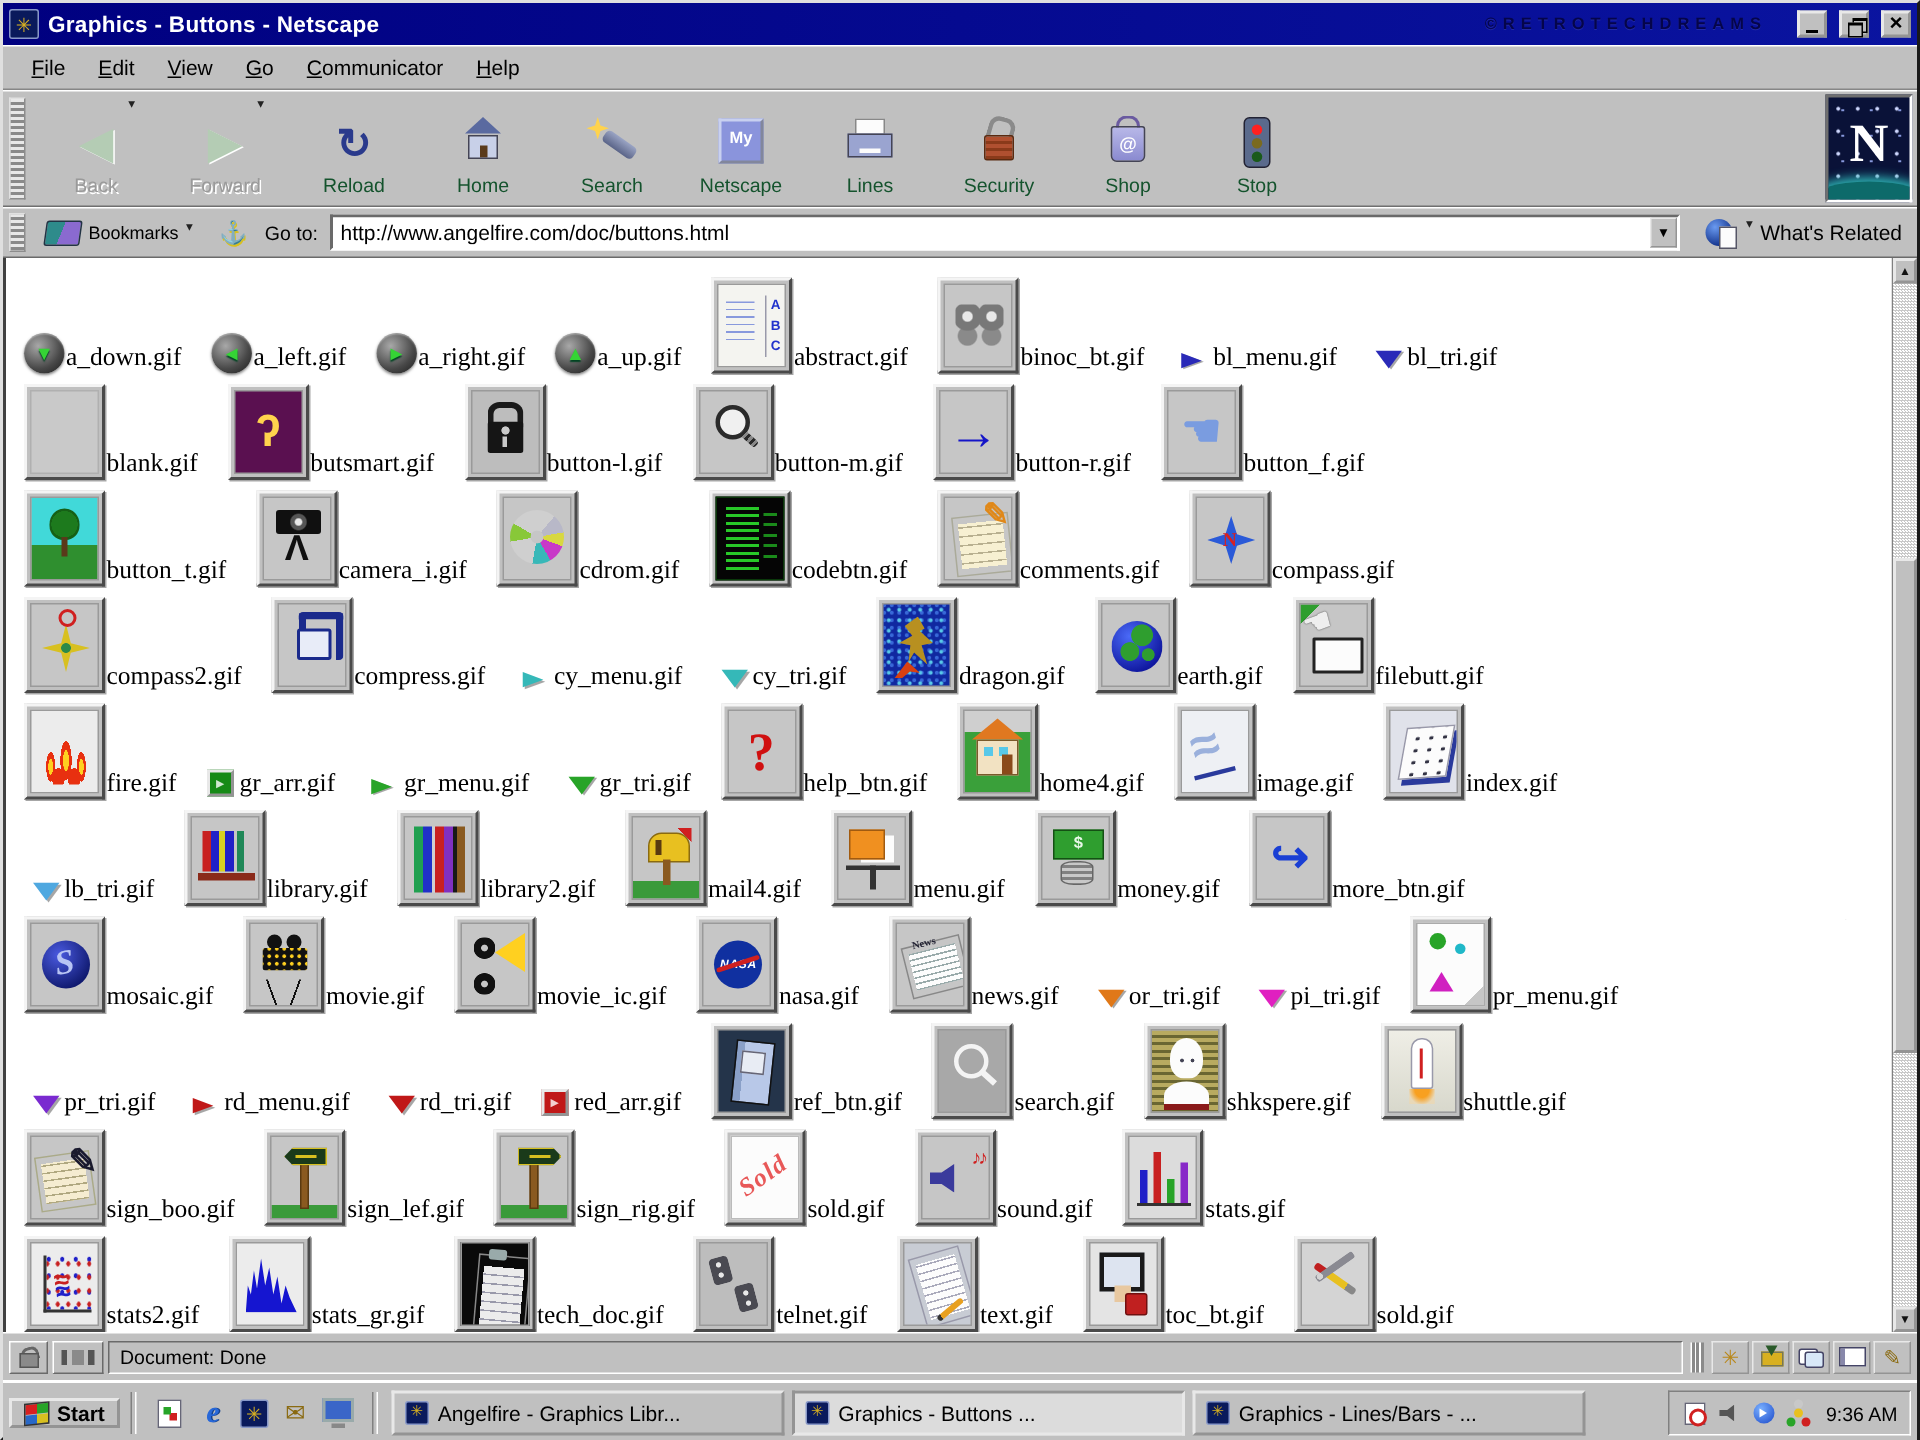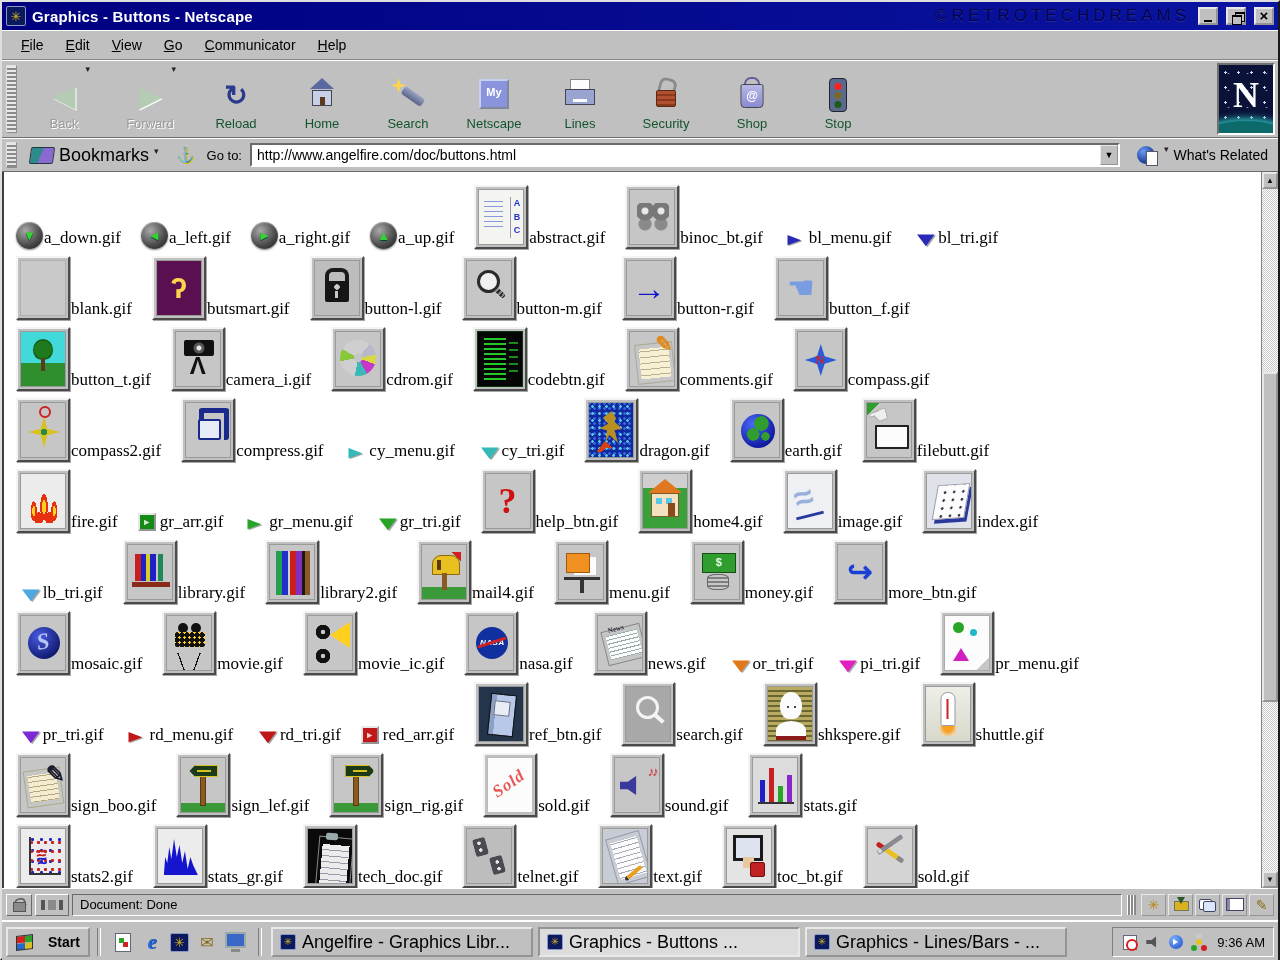--- a/index.html
+++ b/index.html
@@ -4,21 +4,21 @@
 <style>
 *{box-sizing:border-box;margin:0;padding:0}
 html,body{width:1280px;height:960px;overflow:hidden;background:#c0c0c0;font-family:"Liberation Sans",sans-serif;position:relative}
 .screen{width:1280px;height:960px;display:flex;flex-direction:column;border:2px solid;border-color:#dfdfdf #1a1a1a #1a1a1a #dfdfdf}
 
 .titlebar{height:28px;background:linear-gradient(90deg,#000080,#0a14a0);display:flex;align-items:center;padding:0 4px;gap:6px;flex:0 0 auto}
 .spider{width:20px;height:20px;background:#0a1a5c;border:1px solid #8898c8;border-radius:2px;display:flex;align-items:center;justify-content:center}
 .spider::before{content:"✳";color:#d8b020;font-size:13px;line-height:1}
 .spider.sm{width:16px;height:16px}.spider.sm::before{font-size:10px}
 .wtitle{color:#fff;font-weight:bold;font-size:15px;letter-spacing:.2px}
-.watermark{margin-left:auto;color:#05054a;font-weight:normal;font-size:17px;letter-spacing:4px;text-shadow:0 1px 0 rgba(255,255,255,.10)}
+.watermark{margin-left:auto;margin-right:12px;color:#05054a;font-weight:bold;font-size:11px;letter-spacing:4px;text-shadow:0 1px 0 rgba(255,255,255,.10)}
 .winbtn{width:20px;height:18px;background:#c0c0c0;border:2px outset #e8e8e8;display:flex;align-items:center;justify-content:center;position:relative;margin-left:2px}
 .wb-min::before{content:"";width:8px;height:2px;background:#000;margin-top:9px}
 .wb-max::before{content:"";position:absolute;width:8px;height:7px;border:1px solid #000;border-top-width:2px;left:7px;top:3px}
 .wb-max::after{content:"";position:absolute;width:8px;height:7px;border:1px solid #000;border-top-width:2px;background:#c0c0c0;left:4px;top:6px}
 .wb-close::before{content:"×";font-weight:bold;font-size:15px;line-height:1;margin-top:-2px}
 
 .menubar{height:30px;background:#c0c0c0;display:flex;align-items:center;padding-left:8px;box-shadow:inset 0 1px 0 #fff;border-bottom:1px solid #868686;flex:0 0 auto}
 .mitem{font-size:14px;padding:5px 11px;color:#000}
 
 .toolbar{height:78px;background:#c0c0c0;border-top:1px solid #fff;border-bottom:1px solid #6f6f6f;display:flex;align-items:stretch;padding:2px 3px;flex:0 0 auto}
@@ -47,21 +47,21 @@
 .ti-stop::before{content:"";position:absolute;left:50%;top:1px;transform:translateX(-50%);width:16px;height:32px;background:#5a6a8c;border:1px solid #223;border-radius:4px}
 .ti-stop::after{content:"";position:absolute;left:50%;top:6px;transform:translateX(-50%);width:7px;height:7px;border-radius:50%;background:#ff2020;box-shadow:0 9px 0 #7a6a20,0 18px 0 #1a5a1a}
 .nlogo{margin-left:auto;width:58px;border:2px solid;border-color:#6f6f6f #fff #fff #6f6f6f;background:#0a1238;background-image:radial-gradient(#cfd8ff 1px,transparent 1.3px),radial-gradient(#8899dd .8px,transparent 1.1px);background-size:13px 15px,19px 17px;position:relative;overflow:hidden;display:flex;align-items:center;justify-content:center}
 .nlogo::before{content:"N";color:#fff;font-family:"Liberation Serif",serif;font-weight:bold;font-size:36px;z-index:2;margin-top:-8px}
 .nlogo::after{content:"";position:absolute;bottom:-16px;left:-14px;right:-14px;height:28px;border-radius:50%;background:#0d6a6a;box-shadow:0 -3px 7px #2fb8b8}
 
 .locbar{height:34px;background:#c0c0c0;border-top:1px solid #fff;border-bottom:1px solid #6a6a6a;display:flex;align-items:center;padding:2px 8px 2px 3px;gap:5px;flex:0 0 auto}
 .bm{display:flex;align-items:center;gap:5px;padding:2px 4px}
 .i-book{width:24px;height:17px;background:linear-gradient(105deg,#2e8b8b 0 45%,#8a6ad0 45%);transform:skewX(-8deg);border:1px solid #234;border-radius:2px}
 .bmcaret{font-size:9px;color:#222;margin-top:-8px}
-.lbl{font-size:18px;color:#000}
+.lbl{font-size:12px;color:#000}
 .i-loc{width:20px;height:20px;display:flex;align-items:center;justify-content:center;margin-left:8px}
 .i-loc::before{content:"⚓";font-size:15px;color:#2e7a2e;text-shadow:1px 1px 0 #d8c020}
 .goto{font-size:13px;margin:0 3px 0 6px}
 .urlwrap{flex:1;display:flex;align-items:stretch;height:24px;border:2px solid;border-color:#6a6a6a #fff #fff #6a6a6a;background:#fff}
 .url{flex:1;border:none;outline:none;font-size:14px;font-family:"Liberation Sans",sans-serif;padding:0 5px;color:#000;background:#fff}
 .urldrop{width:18px;background:#c0c0c0;border:1px outset #e8e8e8;display:flex;align-items:center;justify-content:center;font-size:9px}
 .wr{display:flex;align-items:flex-start;gap:5px;padding:0 2px 0 12px}
 .i-wr{width:22px;height:22px;position:relative}
 .i-wr::before{content:"";position:absolute;left:0;top:2px;width:18px;height:18px;border-radius:50%;background:radial-gradient(circle at 35% 30%,#6a9af0,#12328c 75%)}
 .i-wr::after{content:"";position:absolute;left:9px;top:7px;width:10px;height:13px;background:#fcfcfc;border:1px solid #556;box-shadow:-3px-2px 0 #dde}
@@ -218,35 +218,35 @@
 .cbicon{width:25px;height:22px;border:1px outset #e8e8e8;background:#c0c0c0;display:flex;align-items:center;justify-content:center;position:relative}
 .cb-nav::before{content:"✳";color:#b8871a;font-size:14px}
 .cb-inbox::before{content:"";position:absolute;left:5px;bottom:4px;width:13px;height:8px;background:#d8b020;border:1px solid #775}
 .cb-inbox::after{content:"";position:absolute;left:8px;top:2px;border-left:4px solid transparent;border-right:4px solid transparent;border-top:7px solid #2a5a2a}
 .cb-talk::before{content:"";position:absolute;left:3px;top:4px;width:11px;height:9px;background:#fff;border:1px solid #446;border-radius:2px}
 .cb-talk::after{content:"";position:absolute;right:3px;bottom:3px;width:11px;height:9px;background:#d8e8f8;border:1px solid #446;border-radius:2px}
 .cb-card::before{content:"";width:16px;height:11px;background:#fff;border:1px solid #446;background-image:linear-gradient(90deg,#88a 3px,transparent 3px)}
 .cb-pen::before{content:"✎";font-size:14px;color:#8a6a10}
 
 .taskbar{height:42px;background:#c0c0c0;border-top:2px solid #fff;display:flex;align-items:center;padding:4px;gap:4px;flex:0 0 auto}
-.startbtn{height:30px;border:2px outset #e8e8e8;background:#c0c0c0;display:flex;align-items:center;gap:15px;padding:0 8px;font-weight:bold;font-size:14px;flex:0 0 auto}
+.startbtn{height:20px;border:2px outset #e8e8e8;background:#c0c0c0;display:flex;align-items:center;gap:5px;padding:0 8px;font-weight:bold;font-size:14px;flex:0 0 auto}
 .flag{width:17px;height:15px;background-image:linear-gradient(90deg,#d82020 0 50%,#28a428 50%),linear-gradient(90deg,#2868c8 0 50%,#d8c020 50%);background-size:100% 50%;background-position:top,bottom;background-repeat:no-repeat;transform:skewY(-6deg);border:1px solid #333}
 .tbdiv{width:4px;height:28px;border-left:1px solid #808080;border-right:1px solid #fff;margin:0 3px}
 .ql{display:flex;gap:7px;align-items:center;padding:0 4px}
 .qlicon{width:22px;height:22px;display:flex;align-items:center;justify-content:center;position:relative}
 .ql-doc::before{content:"";width:14px;height:17px;background:#fff;border:1px solid #667}
 .ql-doc::after{content:"";position:absolute;left:7px;top:7px;width:5px;height:5px;background:#28a428;box-shadow:4px 4px 0 #d02020}
 .ql-ie::before{content:"e";font-family:"Liberation Serif",serif;font-style:italic;font-weight:bold;font-size:20px;color:#2868d8;text-shadow:1px 0 0 #14418c}
 .ql-ns::before{content:"✳";color:#d8b020;font-size:13px}
 .ql-ns{background:#0a1a5c;border:1px solid #8898c8;border-radius:2px;width:19px;height:19px}
 .ql-mail::before{content:"✉";font-size:16px;color:#8a6a10}
 .ql-desk::before{content:"";width:17px;height:12px;background:#3a66c8;border:2px solid #9aa;margin-bottom:4px}
 .ql-desk::after{content:"";position:absolute;bottom:1px;width:9px;height:3px;background:#888}
 .taskbtns{flex:1;display:flex;gap:5px;min-width:0;padding:0 2px}
-.taskbtn{flex:1;max-width:262px;height:30px;border:2px outset #e8e8e8;background:#c0c0c0;display:flex;align-items:center;gap:6px;padding:0 7px;font-size:18px;white-space:nowrap;overflow:hidden;min-width:0}
+.taskbtn{flex:1;max-width:262px;height:30px;border:2px outset #e8e8e8;background:#c0c0c0;display:flex;align-items:center;gap:6px;padding:0 7px;font-size:14px;white-space:nowrap;overflow:hidden;min-width:0}
 .taskbtn.active{border-style:inset;background:#dcdcdc;font-weight:normal}
 .taskbtn .tktext{overflow:hidden;text-overflow:ellipsis}
 .tray{height:30px;border:1px solid;border-color:#808080 #fff #fff #808080;display:flex;align-items:center;gap:6px;padding:0 8px;flex:0 0 auto}
 .tricon{width:17px;height:17px;position:relative;display:flex;align-items:center;justify-content:center}
 .tr-sched::before{content:"";width:12px;height:13px;background:#fff;border:1px solid #667}
 .tr-sched::after{content:"";position:absolute;right:0;bottom:0;width:8px;height:8px;border-radius:50%;background:#fff;border:2px solid #d02020}
 .tr-vol::before{content:"";width:13px;height:13px;background:#555;clip-path:polygon(0 35%,40% 35%,75% 8%,75% 92%,40% 65%,0 65%)}
 .tr-play::before{content:"";width:14px;height:14px;border-radius:50%;background:radial-gradient(circle at 35% 30%,#7ab0ff,#1a48c8)}
 .tr-play::after{content:"";position:absolute;left:6px;top:5px;border-top:3px solid transparent;border-bottom:3px solid transparent;border-left:5px solid #fff}
 .tr-buddy::before{content:"";width:6px;height:6px;border-radius:50%;background:#e8c020;box-shadow:-5px 6px 0 #28a428,5px 6px 0 #d02020,0 -6px 0 #c8c8c8}

